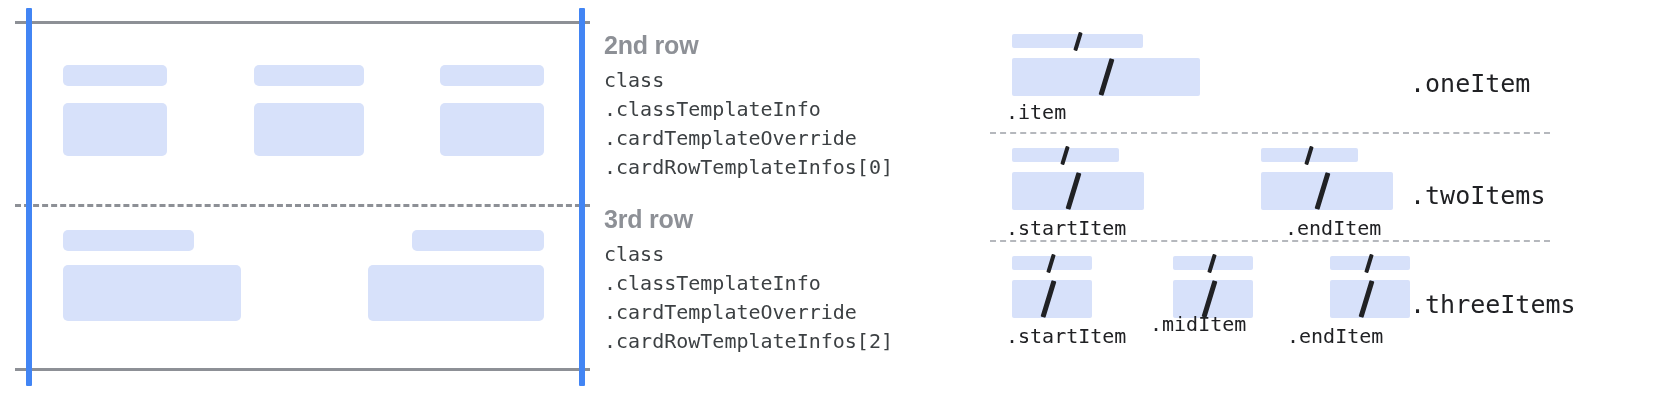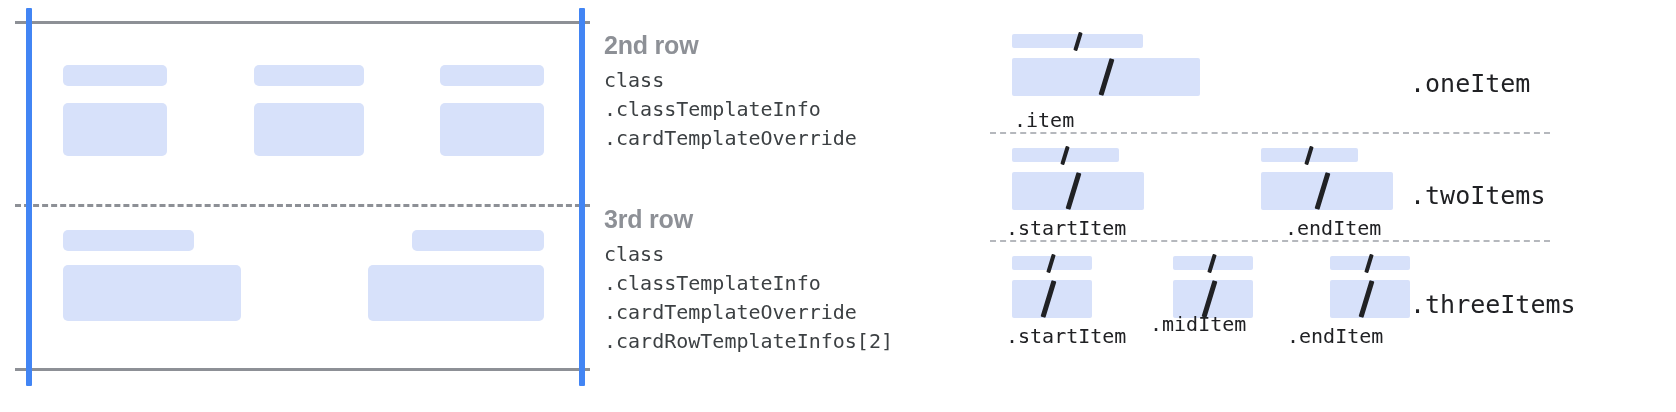--- a/index.html
+++ b/index.html
@@ -63,40 +63,41 @@
     <div class="ph" style="left:368px; top:265px; width:176px; height:56px;"></div>
   </div>
 
   <div class="mid-panel">
 
     <div class="blk" style="top:32px;">
       <div class="blk-title">2nd row</div>
       <div class="blk-code" style="margin-top:8px;">class</div>
       <div class="blk-code">.classTemplateInfo</div>
       <div class="blk-code">.cardTemplateOverride</div>
+      <div class="blk-code">.cardRowTemplateInfos[0]</div>
     </div>
 
     <div class="blk" style="top:206px;">
       <div class="blk-title">3rd row</div>
       <div class="blk-code" style="margin-top:8px;">class</div>
       <div class="blk-code">.classTemplateInfo</div>
       <div class="blk-code">.cardTemplateOverride</div>
       <div class="blk-code">.cardRowTemplateInfos[2]</div>
     </div>
   </div>
 
   <div class="right-panel">
 
     <div class="slot" style="left:24px; top:30px; width:200px;">
       <div class="bar-sm" style="left:4px; top:4px; width:131px; height:14px;"></div>
       <div class="slash" style="left:68px; top:2px; width:4px; height:19px;"></div>
       <div class="bar-lg" style="left:4px; top:28px; width:188px; height:38px;"></div>
       <div class="slash" style="left:96px; top:28px; width:5px; height:38px;"></div>
     </div>
-    <div class="rlabel" style="left:22px; top:108px;margin-left:8px;">.item</div>
+    <div class="rlabel" style="left:22px; top:100px;">.item</div>
     <div class="rlabel right-tag" style="left:426px; top:69px;">.oneItem</div>
 
     <div class="rsep" style="top:132px;"></div>
 
     <div class="slot" style="left:24px; top:142px; width:140px;">
       <div class="bar-sm" style="left:4px; top:6px; width:107px; height:14px;"></div>
       <div class="slash" style="left:55px; top:4px; width:4px; height:19px;"></div>
       <div class="bar-lg" style="left:4px; top:30px; width:132px; height:38px;"></div>
       <div class="slash" style="left:63px; top:30px; width:5px; height:38px;"></div>
     </div>

